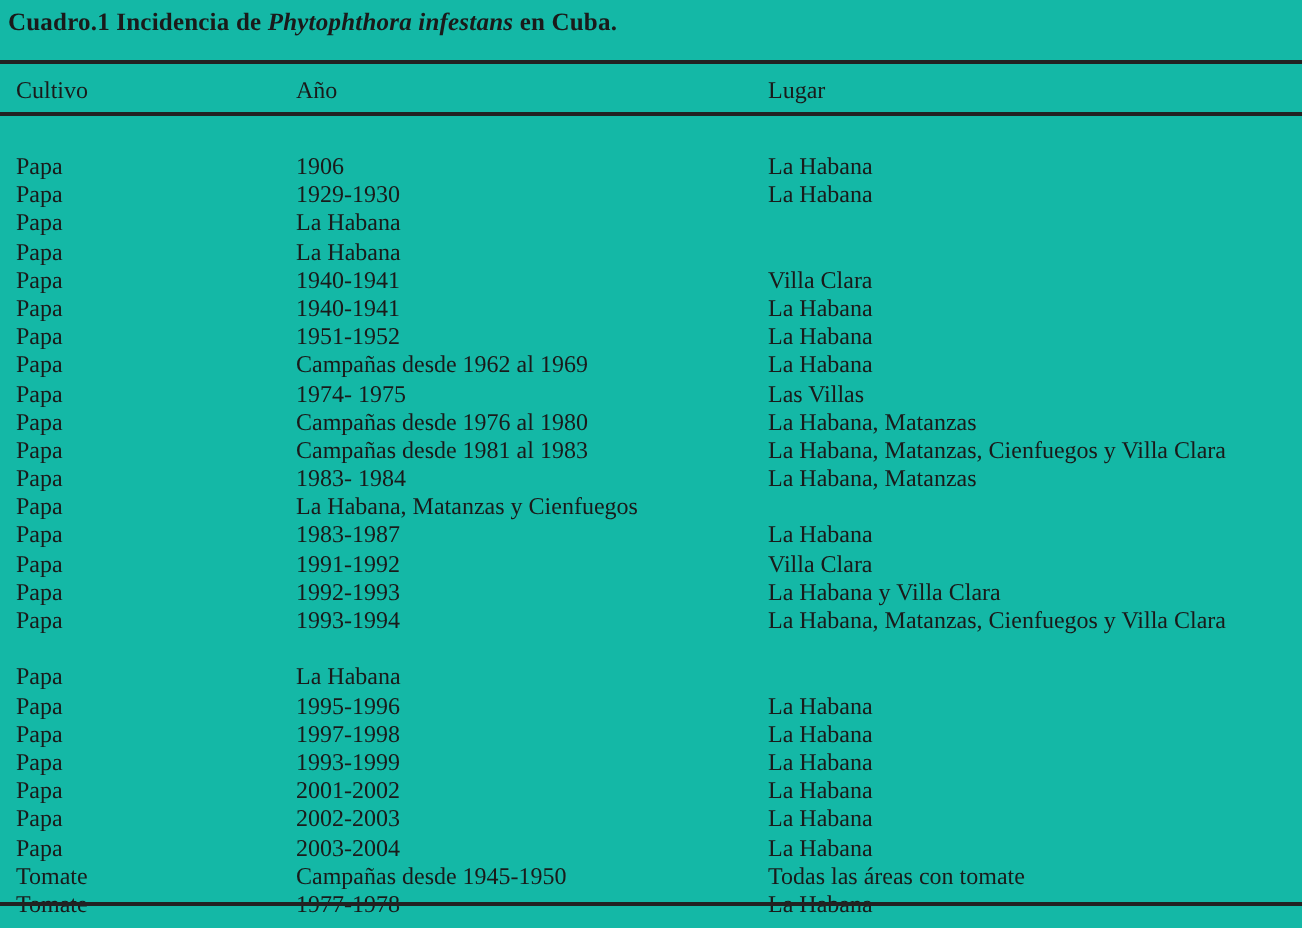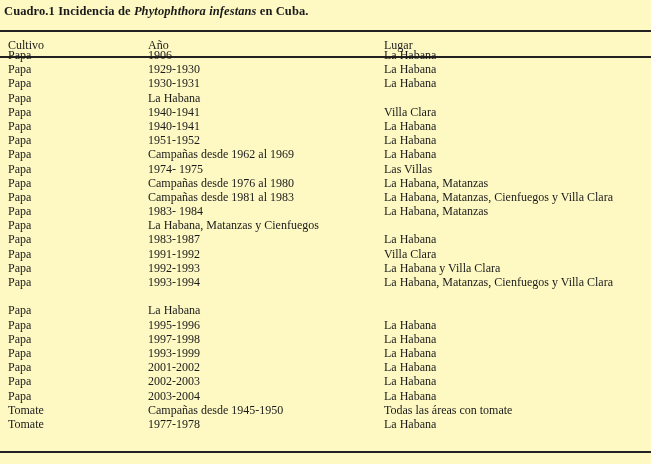--- a/index.html
+++ b/index.html
@@ -4,21 +4,21 @@
 <style>
   html, body {
     margin: 0;
     padding: 0;
     background: #ffffff;
   }
   .page {
     position: relative;
     width: 651px;
     height: 464px;
-    background: #fef9c3;
+    background: #14b8a6;
     font-family: "Liberation Serif", serif;
     color: #1a1a1a;
     overflow: hidden;
   }
   .caption {
     position: absolute;
     left: 4px;
     top: 4px;
     font-size: 12.5px;
     font-weight: bold;
@@ -46,21 +46,21 @@
     white-space: nowrap;
   }
   .header-row {
     position: absolute;
     top: 38px;
     left: 0;
     width: 651px;
   }
   .table-body {
     position: absolute;
-    top: 48px;
+    top: 76px;
     left: 0;
     width: 651px;
   }
   .c1 {
     width: 148px;
     padding-left: 8px;
     box-sizing: border-box;
     overflow: hidden;
   }
   .c2 {
@@ -99,21 +99,20 @@
         <div class="c2">1906</div>
         <div class="c3">La Habana</div>
       </div>
       <div class="row">
         <div class="c1">Papa</div>
         <div class="c2">1929-1930</div>
         <div class="c3">La Habana</div>
       </div>
       <div class="row">
         <div class="c1">Papa</div>
-        <div class="c2">1930-1931</div>
         <div class="c3">La Habana</div>
       </div>
       <div class="row">
         <div class="c1">Papa</div>
         <div class="c3">La Habana</div>
       </div>
       <div class="row">
         <div class="c1">Papa</div>
         <div class="c2">1940-1941</div>
         <div class="c3">Villa Clara</div>

